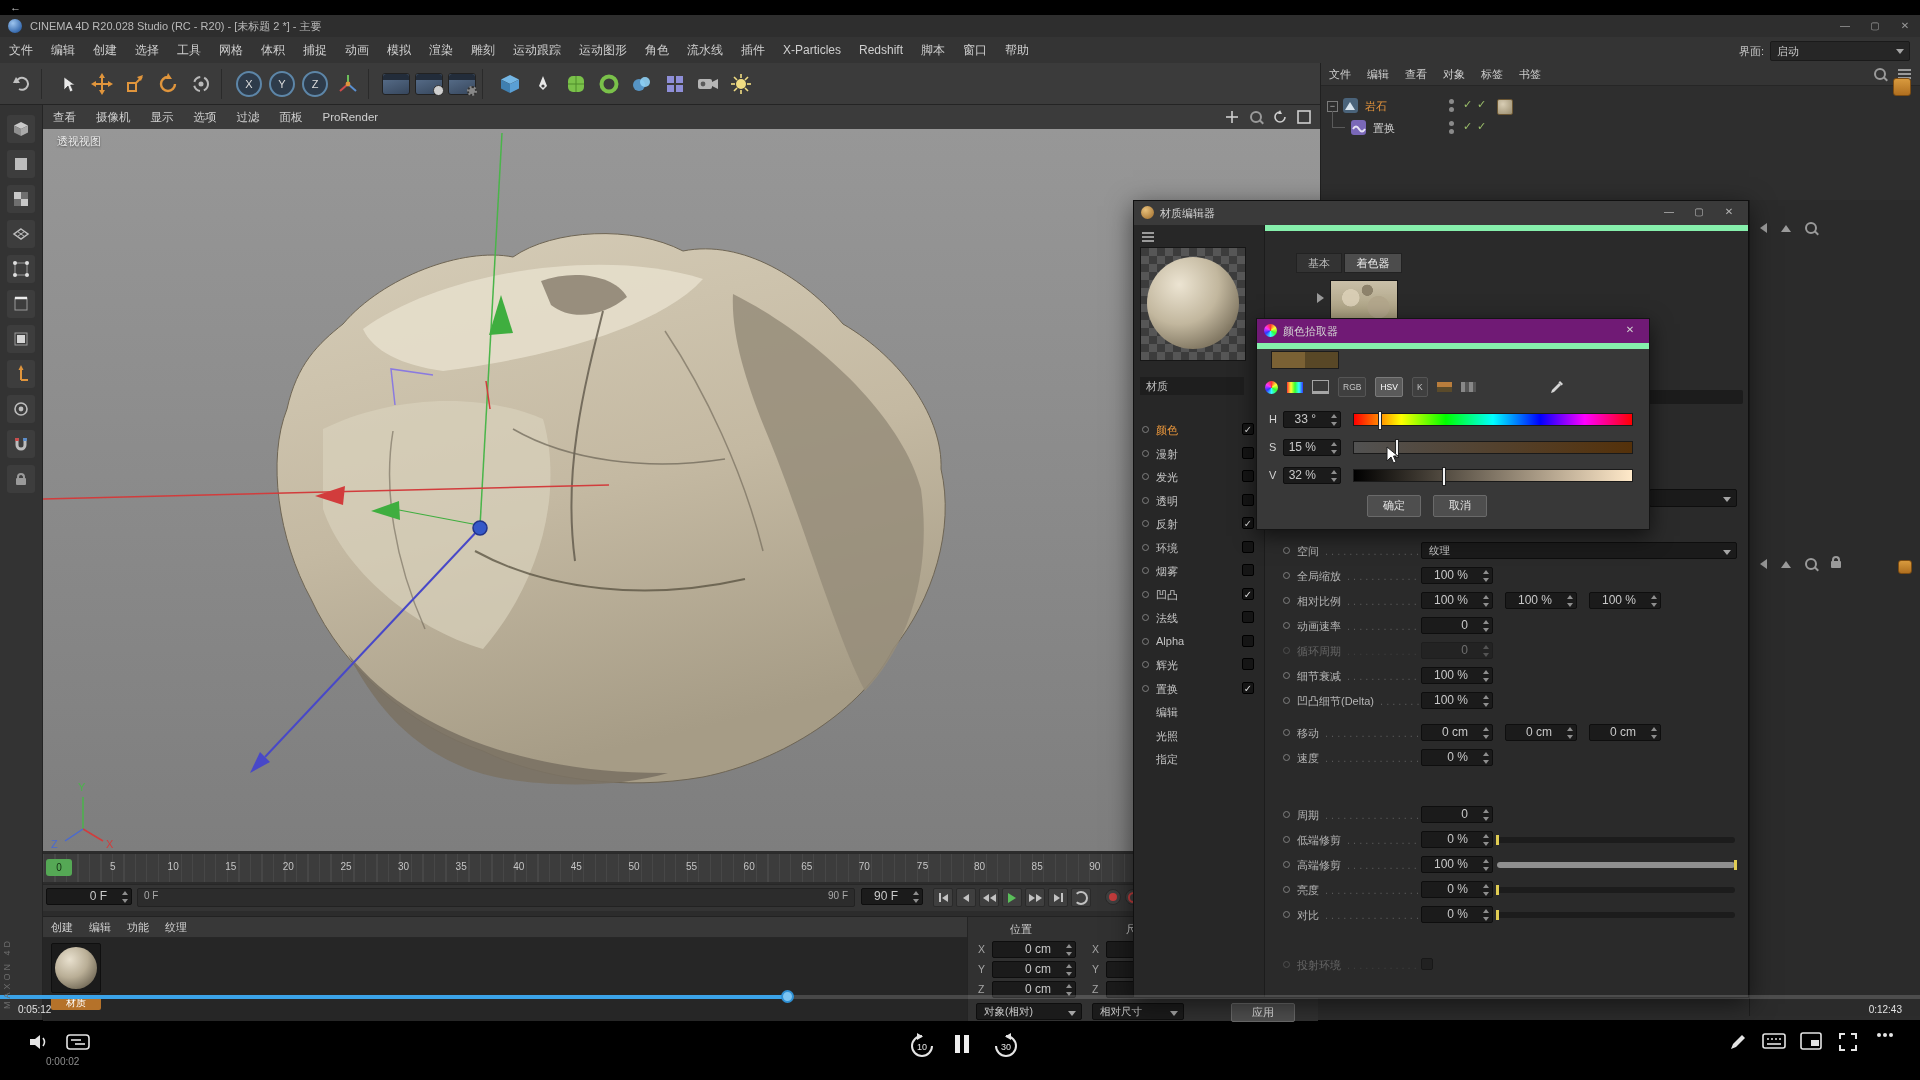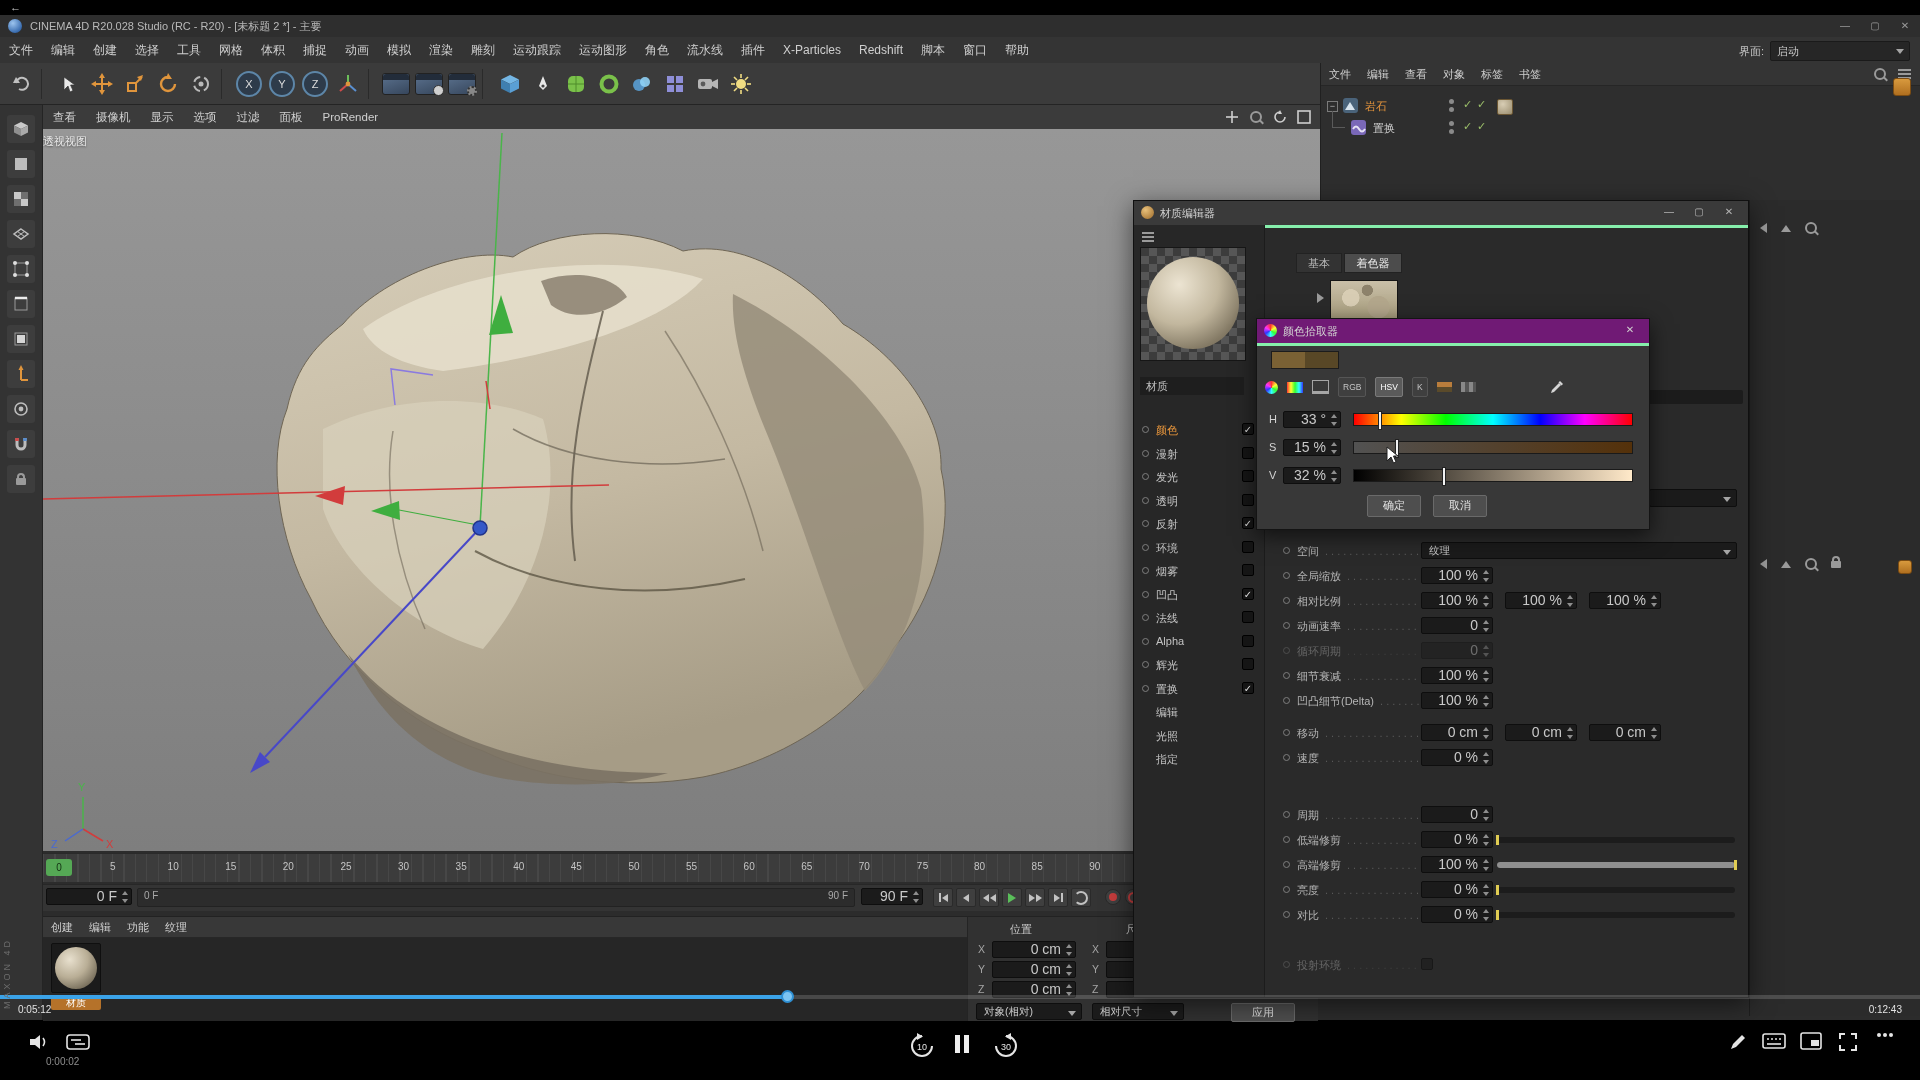--- a/index.html
+++ b/index.html
@@ -33,32 +33,32 @@
   #lefttools{position:absolute;left:0;top:105px;width:43px;height:915px;background:#333;border-right:1px solid #242424;
     display:flex;flex-direction:column;align-items:center;padding-top:10px;box-sizing:border-box;gap:7px;}
   .licon{width:28px;height:28px;background:#3d3d3d;border-radius:3px;display:flex;align-items:center;justify-content:center;}
 
   
   #vpmenu{position:absolute;left:43px;top:105px;width:1277px;height:24px;background:#3b3b3b;border-bottom:1px solid #2a2a2a;display:flex;align-items:center;}
   #vpmenu .mi{font-size:11.5px;line-height:24px;padding:0 10px;}
   #vpnav{position:absolute;right:8px;top:4px;display:flex;gap:8px;}
   .vnic{width:16px;height:16px;display:flex;align-items:center;justify-content:center;}
   #viewport{position:absolute;left:43px;top:129px;width:1277px;height:722px;background:linear-gradient(#979797,#7e7e7e);overflow:hidden;}
-  #vplabel{position:absolute;left:0;top:5px;font-size:11px;color:#ececec;text-shadow:0 1px 2px rgba(0,0,0,.5);}
+  #vplabel{position:absolute;left:14px;top:5px;font-size:11px;color:#ececec;text-shadow:0 1px 2px rgba(0,0,0,.5);}
   .vp-svg{position:absolute;left:0;top:0;}
 
   
   #ruler{position:absolute;left:43px;top:853px;width:1277px;height:28px;background:#3c3c3c;border-top:1px solid #2a2a2a;
     background-image:repeating-linear-gradient(90deg,rgba(255,255,255,.06) 0 1px,transparent 1px 11.5px);}
   .tick-label{position:absolute;top:7px;font-size:10px;color:#c5c5c5;}
   #playhead{position:absolute;left:3px;top:5px;width:26px;height:17px;background:#55a855;border-radius:3px;color:#123012;
     font-size:10px;text-align:center;line-height:17px;}
   #transport{position:absolute;left:43px;top:884px;width:1277px;height:26px;background:#343434;border-top:1px solid #272727;}
   .fld{position:absolute;background:#1b1b1b;border:1px solid #0e0e0e;border-radius:2px;height:17px;color:#c9c9c9;
-    font-size:14px;line-height:15px;text-align:right;padding-right:14px;box-sizing:border-box;}
+    font-size:12px;line-height:15px;text-align:right;padding-right:24px;box-sizing:border-box;}
   .st{position:absolute;right:2px;top:50%;transform:translateY(-50%);width:8px;height:12px;}
   .st::before,.st::after{content:"";position:absolute;left:1px;border-left:3px solid transparent;border-right:3px solid transparent;}
   .st::before{top:0;border-bottom:4px solid #8e8e8e;}
   .st::after{bottom:0;border-top:4px solid #8e8e8e;}
   #pslider{position:absolute;left:94px;top:3px;width:718px;height:19px;background:#2c2c2c;border:1px solid #222;border-radius:2px;box-sizing:border-box;}
   #pslider .l{position:absolute;left:6px;top:1px;font-size:10px;color:#a8a8a8;}
   #pslider .r{position:absolute;right:6px;top:1px;font-size:10px;color:#a8a8a8;}
   .tbtn{position:absolute;top:3px;width:20px;height:19px;background:#3f3f3f;border:1px solid #2a2a2a;border-radius:2px;
     display:flex;align-items:center;justify-content:center;gap:1px;box-sizing:border-box;}
   .trl{width:0;height:0;border-top:4px solid transparent;border-bottom:4px solid transparent;border-right:6px solid #c2c2c2;}
@@ -108,21 +108,21 @@
   .tu{width:0;height:0;border-left:5px solid transparent;border-right:5px solid transparent;border-bottom:7px solid #9a9a9a;}
   .mag{width:8px;height:8px;border:2px solid #9a9a9a;border-radius:50%;position:relative;}
   .mag::after{content:"";position:absolute;width:5px;height:2px;background:#9a9a9a;transform:rotate(45deg);right:-4px;bottom:-2px;}
   .lock{width:10px;height:7px;background:#9a9a9a;border-radius:1px;position:relative;margin-top:5px;}
   .lock::before{content:"";position:absolute;top:-5px;left:1px;width:4px;height:4px;border:2px solid #9a9a9a;border-bottom:none;border-radius:4px 4px 0 0;}
   .orangeic{position:absolute;border-radius:3px;background:linear-gradient(#d89a3e,#b06f1f);border:1px solid #7c4c12;}
 
   
   #mateditor{position:absolute;left:1133px;top:200px;width:616px;height:798px;background:#2a2a2a;border:1px solid #101010;
     box-shadow:0 6px 24px rgba(0,0,0,.55);box-sizing:border-box;z-index:40;}
-  .wtitle{position:absolute;left:0;top:0;width:100%;height:24px;background:#3a3a3a;border-bottom:3px solid #86efac;}
+  .wtitle{position:absolute;left:0;top:0;width:100%;height:24px;background:#3a3a3a;border-bottom:6px solid #86efac;}
   .wtitle .t{position:absolute;left:26px;top:0;line-height:24px;font-size:11px;color:#d0d0d0;}
   .wtitle .ic{position:absolute;left:7px;top:5px;width:13px;height:13px;border-radius:50%;}
   #me-left{position:absolute;left:0;top:24px;width:130px;bottom:0;background:#272727;border-right:1px solid #1c1c1c;}
   #me-preview{position:absolute;left:6px;top:46px;width:104px;height:112px;border:1px solid #161616;
     background-color:#3c3c3c;
     background-image:linear-gradient(45deg,#565656 25%,transparent 25%,transparent 75%,#565656 75%),
                      linear-gradient(45deg,#565656 25%,transparent 25%,transparent 75%,#565656 75%);
     background-size:16px 16px;background-position:0 0,8px 8px;}
   #me-preview .ball{position:absolute;left:6px;top:9px;width:92px;height:92px;border-radius:50%;
     background:radial-gradient(circle at 35% 30%,#ece4d2,#c2b79e 45%,#857b66 75%,#5c5444);}

